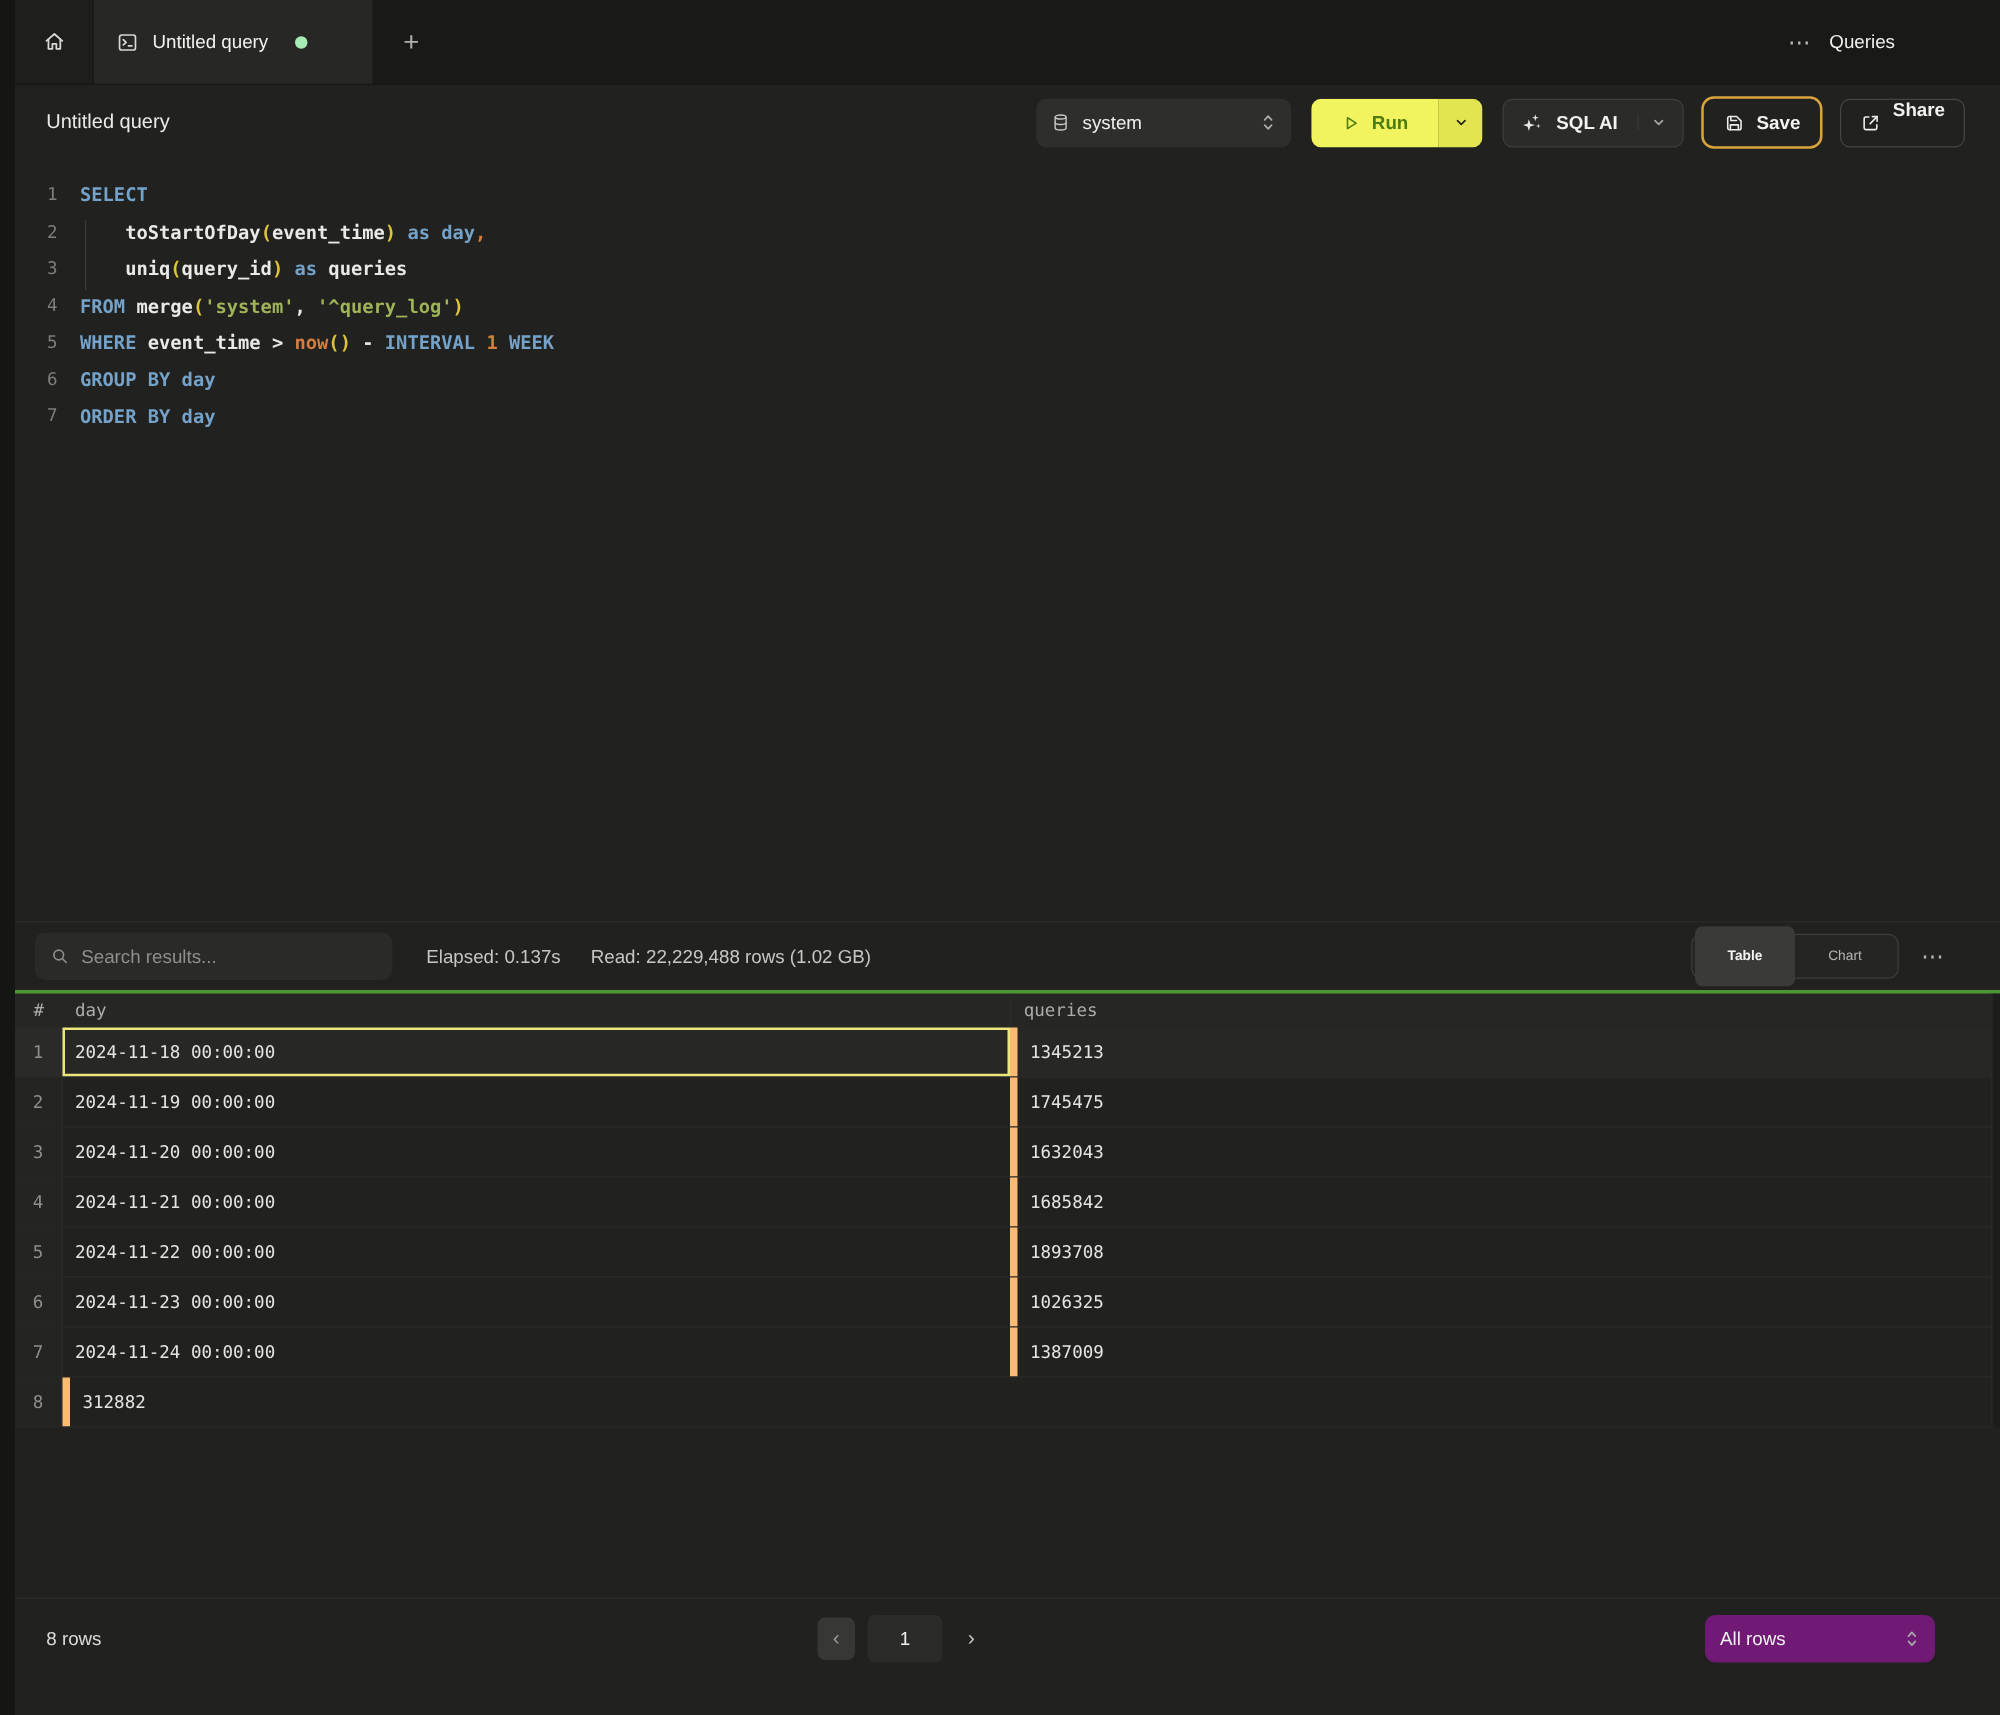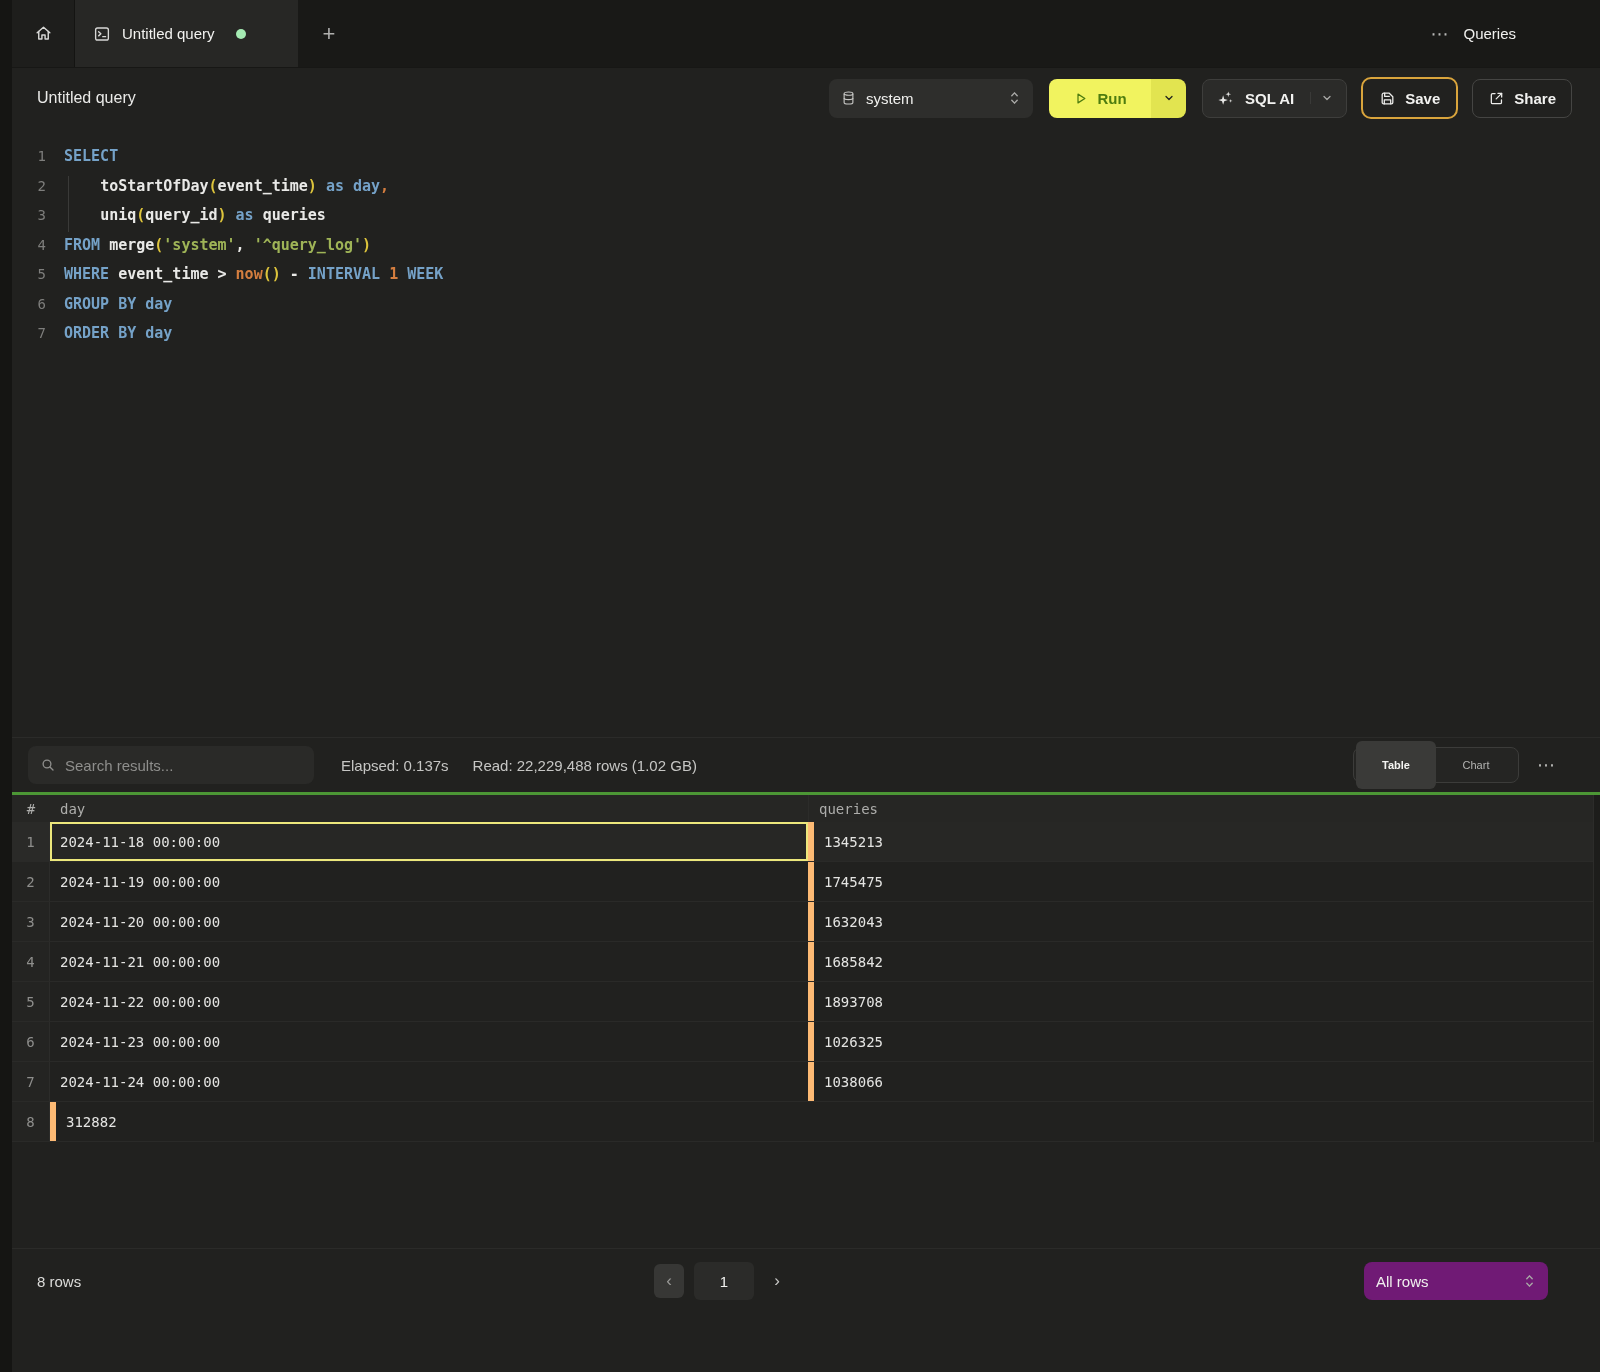--- a/index.html
+++ b/index.html
@@ -35,21 +35,21 @@
   .select-value{font-size:15px;color:#F0F0EE;flex:1}
   .icon{display:inline-flex;align-items:center;justify-content:center}
   .run-split{display:flex;height:39px;margin-left:16px;border-radius:8px;overflow:hidden;cursor:pointer}
   .run-main{width:102px;background:var(--yellow);display:flex;align-items:center;justify-content:center;gap:9px;color:#4d7c0f;font-size:15px;font-weight:700}
   .run-caret{width:35px;background:var(--yellow2);display:flex;align-items:center;justify-content:center;color:#23231F}
   .sqlai-btn{height:39px;margin-left:16px;background:var(--panel2);border:1px solid var(--panel-border);border-radius:8px;display:flex;align-items:center;gap:10px;padding:0 13px;cursor:pointer}
   .sqlai-label{font-size:15px;color:#F2F2F0;font-weight:700}
   .sqlai-caret{margin-left:6px;padding-left:10px;border-left:1px solid #3A3A38;color:#A8A8A6;display:flex;align-items:center}
   .save-btn{height:42px;margin-left:14px;border:2px solid var(--amber);border-radius:10px;background:transparent;display:flex;align-items:center;gap:9px;padding:0 16px;cursor:pointer}
   .save-label,.share-label{font-size:15px;color:#F2F2F0;font-weight:600}
-  .share-btn{height:39px;margin-left:14px;border:1px solid #454543;border-radius:8px;display:flex;align-items:center;gap:9px;padding:0 15px;cursor:pointer}
+  .share-btn{height:39px;margin-left:14px;border:1px solid #454543;border-radius:8px;display:flex;gap:9px;padding:0 15px;cursor:pointer}
 
   
   .editor{position:absolute;left:12px;top:128px;width:1588px;height:609px;padding-top:14px;font-family:"DejaVu Sans Mono",monospace;font-size:15px;font-weight:700}
   .ed-line{display:flex;height:29.5px;line-height:29.5px;white-space:pre;cursor:text}
   .ed-num{width:34px;text-align:right;padding-right:0;color:#7E7E7C;font-weight:400;font-size:14px}
   .ed-code{padding-left:18px}
   .tk-kw{color:var(--kw)} .tk-id{color:var(--idc)} .tk-par{color:var(--par)} .tk-str{color:var(--str)}
   .tk-num{color:var(--num)} .tk-op{color:var(--idc)} .tk-pl{color:var(--idc)}
   .indent-guide{position:absolute;left:56px;top:48px;width:1px;height:56px;background:#3A3A38}
 
@@ -78,21 +78,21 @@
   .t-row{display:grid;grid-template-columns:38px 758px 1fr;height:40px;border-bottom:1px solid var(--row-line);cursor:default}
   .t-num{display:flex;align-items:center;justify-content:center;color:#8E8E8C;background:#242422;border-right:1px solid #2C2C2A}
   .t-day,.t-queries{display:flex;align-items:center;padding-left:10px;color:#E4E4E2}
   .t-queries{border-left:6px solid #fdba74}
   .t-row.sel-row{background:#272725}
   .t-row.sel-row .t-num{background:#2A2A28}
   .t-day.sel-cell{border:2px solid var(--sel-border);padding-left:8px}
   .scroll-strip{position:absolute;left:1593px;top:795px;width:7px;height:347px;background:#1D1D1B;border-left:1px solid #2C2C2A}
 
   
-  .footer{position:absolute;left:12px;top:1248px;width:1588px;height:94px;border-top:1px solid var(--line)}
+  .footer{position:absolute;left:12px;top:1278px;width:1588px;height:94px;border-top:1px solid var(--line)}
   .row-count{position:absolute;left:25px;top:24px;font-size:15px;color:#DCDCDA}
   .pagination{position:absolute;left:642px;top:13px;display:flex;align-items:center;gap:10px}
   .page-prev{width:30px;height:34px;background:#373735;border-radius:6px;display:flex;align-items:center;justify-content:center;color:#9A9A98;font-size:17px;cursor:pointer}
   .page-current{width:60px;height:38px;background:#2B2B29;border-radius:6px;display:flex;align-items:center;justify-content:center;color:#F0F0EE;font-size:15px;cursor:pointer}
   .page-next{width:26px;height:38px;display:flex;align-items:center;justify-content:center;color:#C8C8C6;font-size:17px;cursor:pointer}
   .rows-select{position:absolute;right:52px;top:13px;width:184px;height:38px}
   svg{display:block}
 </style>
 </head>
 <body>
@@ -264,21 +264,21 @@
         <div class="t-queries">1893708</div>
       </div>
       <div class="t-row">
         <div class="t-num">6</div>
         <div class="t-day">2024-11-23 00:00:00</div>
         <div class="t-queries">1026325</div>
       </div>
       <div class="t-row">
         <div class="t-num">7</div>
         <div class="t-day">2024-11-24 00:00:00</div>
-        <div class="t-queries">1038066</div>
+        <div class="t-queries">1387009</div>
       </div>
       <div class="t-row">
         <div class="t-num">8</div>
         <div class="t-queries">312882</div>
       </div>
     </div>
   <div class="scroll-strip"></div>
 
   <div class="footer">
     <span class="row-count">8 rows</span>

